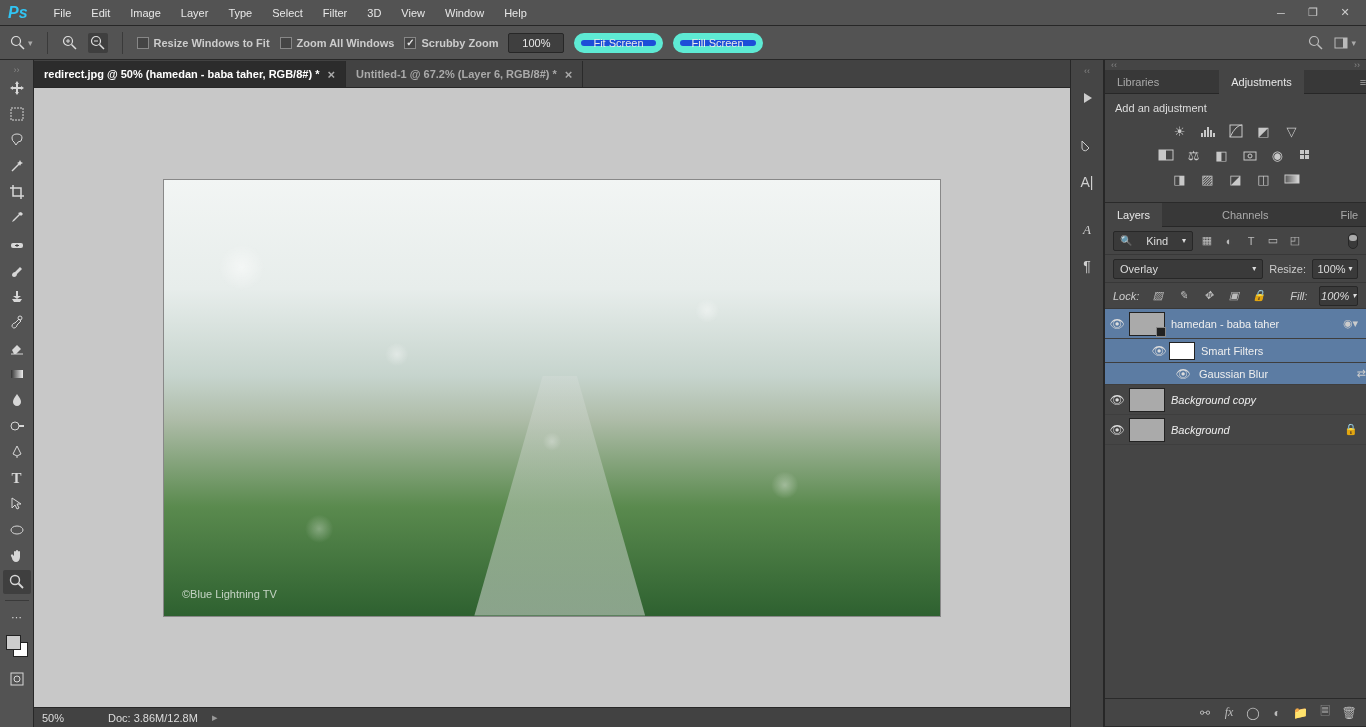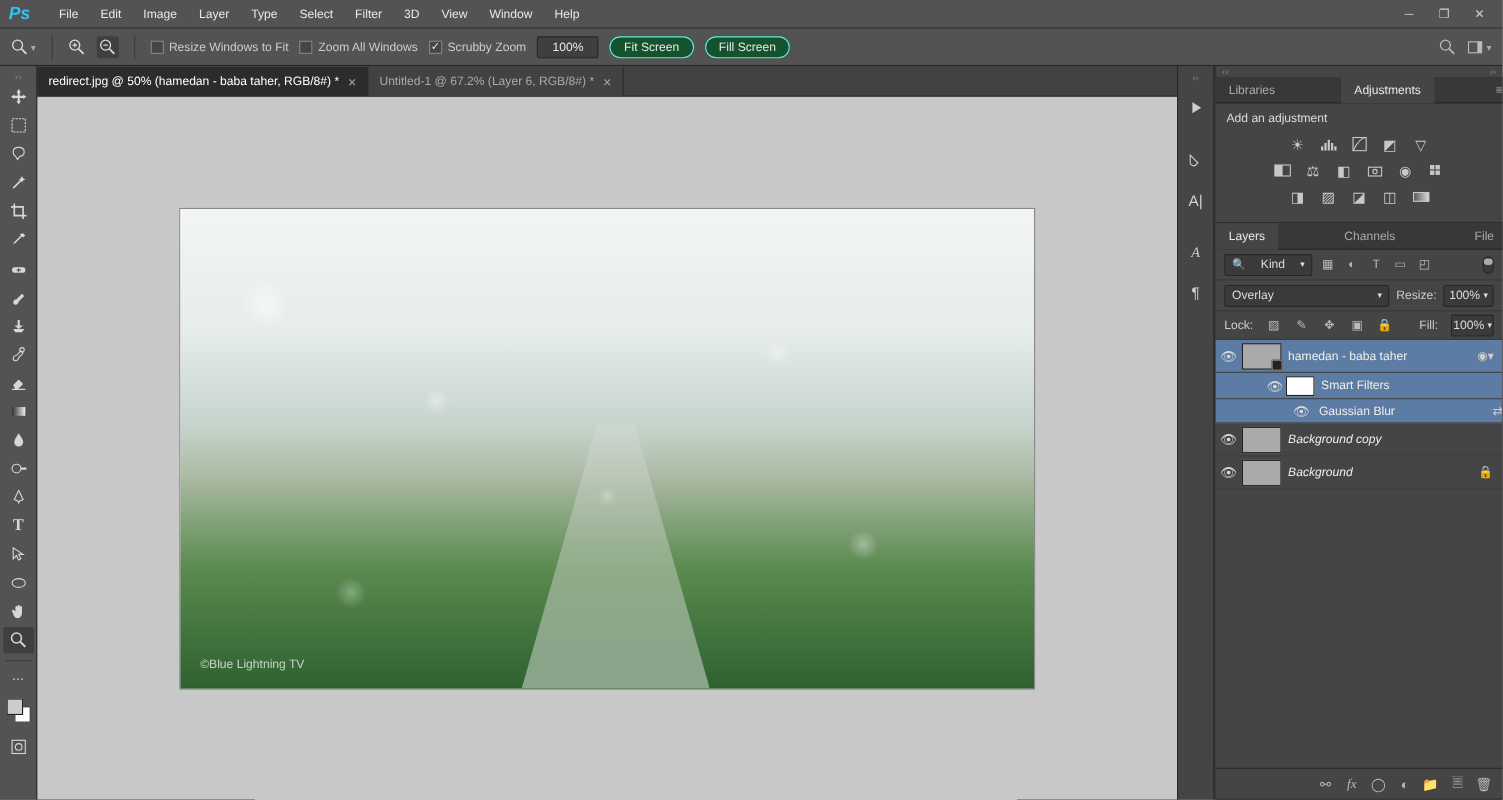--- a/index.html
+++ b/index.html
@@ -11,41 +11,41 @@
 .menubar .menu-item { padding: 0 10px; height: 26px; display: flex; align-items: center; cursor: pointer; color: #e8e8e8; }
 .menubar .spacer { flex: 1; }
 .menubar .win-btn { width: 26px; height: 20px; display: flex; align-items: center; justify-content: center; cursor: pointer; margin-left: 6px; color: #ccc; }
 
 
 .optionsbar { height: 34px; background: #535353; display: flex; align-items: center; padding: 0 10px; border-bottom: 1px solid #272727; gap: 10px; }
 .optionsbar .divider { width: 1px; height: 22px; background: #3a3a3a; margin: 0 4px; }
 .optionsbar .tool-icon { display: flex; align-items: center; gap: 2px; }
 .checkbox { width: 12px; height: 12px; border: 1px solid #878787; background: #454545; display: inline-flex; align-items: center; justify-content: center; margin-right: 5px; }
 .checkbox.checked::after { content: "✓"; color: #e8e8e8; font-size: 10px; line-height: 1; }
-.opt-item { display: flex; align-items: center; cursor: pointer; }
+.opt-item { display: flex; align-items: center; cursor: pointer; font-weight: bold; }
 .zoom-input { width: 56px; height: 20px; background: #3f3f3f; border: 1px solid #272727; color: #e8e8e8; text-align: center; font-size: 11px; display: flex; align-items: center; justify-content: center; border-radius: 2px; }
-.opt-btn { height: 20px; padding: 0 12px; background: #14532d; border: 1px solid #5eead4; border-radius: 10px; color: #e8e8e8; display: flex; align-items: center; cursor: pointer; font-size: 11px; }
+.opt-btn { height: 20px; padding: 0 12px; background: #1d4ed8; border: 7px solid #5eead4; border-radius: 10px; color: #e8e8e8; display: flex; align-items: center; cursor: pointer; font-size: 11px; }
 .optionsbar .spacer { flex: 1; }
 
 
 .main-row { display: flex; height: calc(100% - 60px); }
 
 
 .tool-column { width: 34px; background: #535353; border-right: 1px solid #272727; display: flex; flex-direction: column; align-items: center; padding-top: 6px; }
 .tool-grip { width: 30px; height: 8px; display:flex; justify-content:center; align-items:center; color:#888; font-size:9px; margin-bottom:2px;}
 .tool-btn { width: 28px; height: 24px; display: flex; align-items: center; justify-content: center; cursor: pointer; color: #d7d7d7; border-radius: 2px; margin-bottom: 2px; }
 .tool-btn.active { background: #3f3f3f; }
 .tool-sep { width: 24px; height: 1px; background: #3a3a3a; margin: 4px 0; }
 .tool-swatch { width: 22px; height: 22px; position: relative; margin-top: 4px; }
 .tool-swatch .fg { position: absolute; width: 15px; height: 15px; border:1px solid #222; background:#ccc; top:0; left:0; z-index:2;}
 .tool-swatch .bg { position: absolute; width: 15px; height: 15px; border:1px solid #222; background:#fff; bottom:0; right:0;}
 
 
 .doc-area { flex: 1; display: flex; flex-direction: column; background: #2c2c2c; }
-.tabbar { height: 28px; background: #424242; display: flex; align-items: flex-end; border-bottom: 1px solid #272727; }
+.tabbar { height: 28px; background: #424242; display: flex; align-items: flex-end; border-bottom: 1px solid #272727; font-weight: bold; }
 .doc-tab { height: 26px; padding: 0 10px; display: flex; align-items: center; gap: 8px; background: #424242; color: #aaa; border-right: 1px solid #2a2a2a; cursor: pointer; font-size: 11px; }
 .doc-tab.active { background: #2c2c2c; color: #fff; }
 .doc-tab .close { cursor: pointer; color: #aaa; font-size: 13px; }
 .canvas-wrap { flex: 1; background: #c8c8c8; display: flex; align-items: center; justify-content: center; overflow: hidden;}
 .canvas { width: 776px; height: 436px; background: linear-gradient(to bottom, #f2f5f4 0%, #e7edeb 25%, #c6d4cd 45%, #aebca8 55%, #5a8a4e 75%, #2e6130 100%); position: relative; box-shadow: 0 0 0 1px #888; overflow:hidden;}
 .canvas::before { content:""; position:absolute; inset:0;
   background:
     radial-gradient(circle at 10% 20%, rgba(255,255,255,0.5) 0, rgba(255,255,255,0) 3%) ,
     radial-gradient(circle at 30% 40%, rgba(255,255,255,0.4) 0, rgba(255,255,255,0) 2%),
     radial-gradient(circle at 70% 30%, rgba(255,255,255,0.4) 0, rgba(255,255,255,0) 2%),
@@ -89,21 +89,21 @@
 .kind-select { height: 20px; background: #3a3a3a; border: 1px solid #272727; border-radius: 2px; color: #ddd; padding: 0 6px; font-size: 11px; display:flex; align-items:center; gap:6px; cursor:pointer; width:80px; justify-content:space-between;}
 .filter-icn { width:16px; height:16px; display:flex; align-items:center; justify-content:center; color:#bbb; cursor:pointer; font-size:11px;}
 .filter-toggle { width:10px; height:16px; background:#3a3a3a; border:1px solid #272727; border-radius:5px; position:relative; cursor:pointer; margin-left:auto;}
 .filter-toggle::after { content:""; position:absolute; width:8px; height:6px; background:#aaa; border-radius:3px; top:1px; left:0;}
 
 .blend-row { height: 28px; display: flex; align-items: center; gap: 6px; padding: 0 8px; border-bottom: 1px solid #383838; }
 .blend-select { flex: 1; height: 20px; background: #3a3a3a; border: 1px solid #272727; border-radius: 2px; color: #ddd; padding: 0 6px; font-size: 11px; display:flex; align-items:center; justify-content:space-between; cursor:pointer;}
 .op-label { color: #ccc; font-size: 11px; }
 .op-input { width: 46px; height: 20px; background: #3a3a3a; border: 1px solid #272727; color: #ddd; font-size: 11px; display:flex; align-items:center; justify-content:center; border-radius:2px; cursor:pointer;}
 
-.lock-row { height: 26px; display:flex; align-items:center; gap:12px; padding: 0 8px; border-bottom:1px solid #383838; font-size:11px;}
+.lock-row { height: 26px; display:flex; align-items:center; gap:12px; padding: 0 8px; border-bottom:1px solid #383838; font-size:11px;font-style:italic;}
 .lock-row .lock-icn { width:16px; height:16px; display:flex; align-items:center; justify-content:center; color:#bbb; cursor:pointer;}
 
 .layer-list { flex: 1; overflow-y: auto; background: #454545; }
 .layer { display: flex; align-items: center; min-height: 30px; border-bottom: 1px solid #3e3e3e; cursor: pointer; }
 .layer.selected { background: #5c7ca3; }
 .layer .eye { width: 24px; display: flex; justify-content: center; cursor: pointer; color: #ddd; font-size:12px;}
 .layer .thumb { width: 36px; height: 24px; margin-right: 6px; border: 1px solid #222; background: #aaa; flex-shrink:0;}
 .layer .thumb.so { position:relative;}
 .layer .thumb.so::after{content:""; position:absolute; right:-2px; bottom:-2px; width:8px; height:8px; background:#222; border:1px solid #888;}
 .layer .name { color: #eee; font-size: 11px; flex: 1; white-space:nowrap; overflow:hidden; }
@@ -339,20 +339,25 @@
       <div class="doc-tab">
         <span>Untitled-1 @ 67.2% (Layer 6, RGB/8#) *</span>
         <span class="close">×</span>
       </div>
     </div>
     <div class="canvas-wrap">
       <div class="canvas">
         <div class="path"></div>
         <div class="watermark">©Blue Lightning TV</div>
       </div>
+    </div>
+    <div class="statusbar">
+      <span class="zoom-box">50%</span>
+      <span>Doc: 3.86M/12.8M</span>
+      <span class="chev">▸</span>
     </div>
   </div>
 
   <div class="dock-strip">
     <div class="grip">‹‹</div>
     <div class="dock-btn">
         <svg width="14" height="14" viewBox="0 0 14 14">
           <path d="M4 2l8 5-8 5z" fill="#ccc"></path>
         </svg>
       </div>

